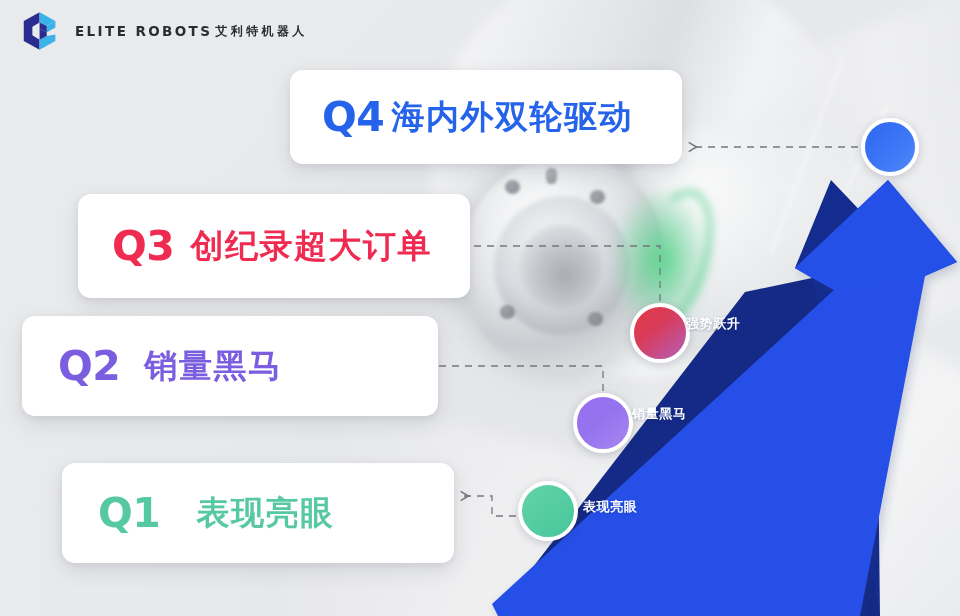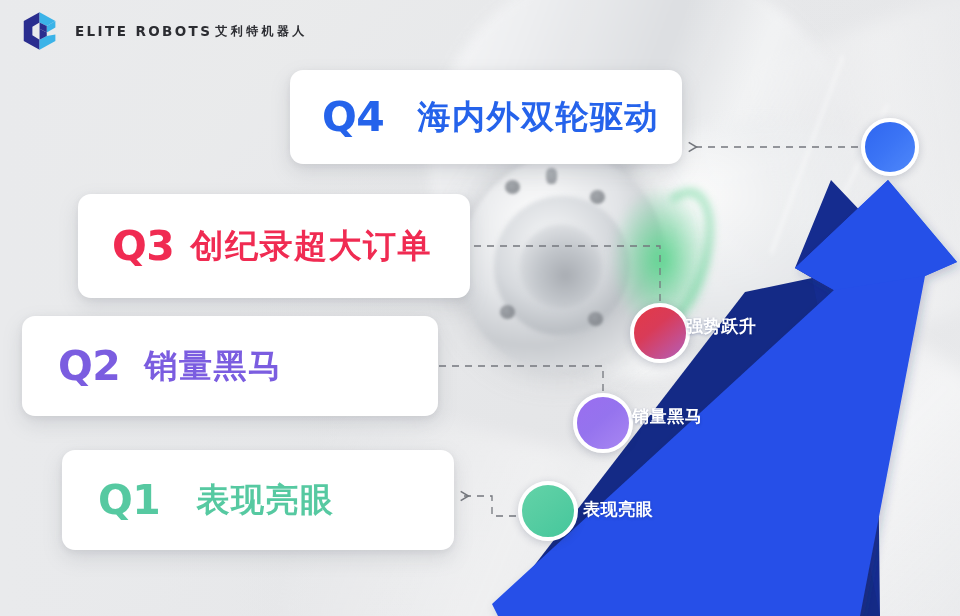--- a/index.html
+++ b/index.html
@@ -169,21 +169,21 @@
     background:linear-gradient(140deg,#e33a47 0%,#d93b58 40%,#b45fbb 100%); }
   .dot-purple{ left:573px; top:393px; width:60px;  height:60px;
     background:linear-gradient(140deg,#9a6ef0 0%,#9573ee 45%,#a887f2 100%); }
   .dot-green { left:518px; top:481px; width:60px;  height:60px;
     background:linear-gradient(140deg,#63d3a8 0%,#57cda2 45%,#45c79c 100%); }
 
   
   .dot-label {
     position:absolute;
     color:#ffffff;
-    font-size:17px;
+    font-size:13px;
     font-weight:700;
     letter-spacing:.6px;
     text-shadow:0 1px 3px rgba(20,40,110,.35);
     z-index:31;
     white-space:nowrap;
   }
   .lbl-red    { left:686px; top:315px; }
   .lbl-purple { left:632px; top:405px; }
   .lbl-green  { left:583px; top:498px; }
 
@@ -205,31 +205,31 @@
     font-family:"DejaVu Sans","Liberation Sans",sans-serif;
   }
   .card .t {
     font-weight:700;
     font-size:33px;
     letter-spacing:1.5px;
   }
 
   .card-q4 { left:290px; top:70px;  width:392px; height:94px;  padding-left:32px; }
   .card-q4 .q { color:#2563EB; }
-  .card-q4 .t { color:#2563EB; margin-left:33px; }
+  .card-q4 .t { color:#2563EB; margin-left:7px; }
 
   .card-q3 { left:78px;  top:194px; width:392px; height:104px; padding-left:34px; }
   .card-q3 .q { color:#F02B52; }
   .card-q3 .t { color:#F02B52; margin-left:16px; }
 
   .card-q2 { left:22px;  top:316px; width:416px; height:100px; padding-left:36px; }
   .card-q2 .q { color:#7B5DE0; }
   .card-q2 .t { color:#7B5DE0; margin-left:24px; }
 
-  .card-q1 { left:62px;  top:450px; width:392px; height:100px; padding-left:36px; }
+  .card-q1 { left:62px;  top:463px; width:392px; height:100px; padding-left:36px; }
   .card-q1 .q { color:#56C9A1; }
   .card-q1 .t { color:#56C9A1; margin-left:36px; }
 </style>
 </head>
 <body>
 
 <div id="stage">
 
   <div class="photo-layer">
     <div class="arm-body"></div>

